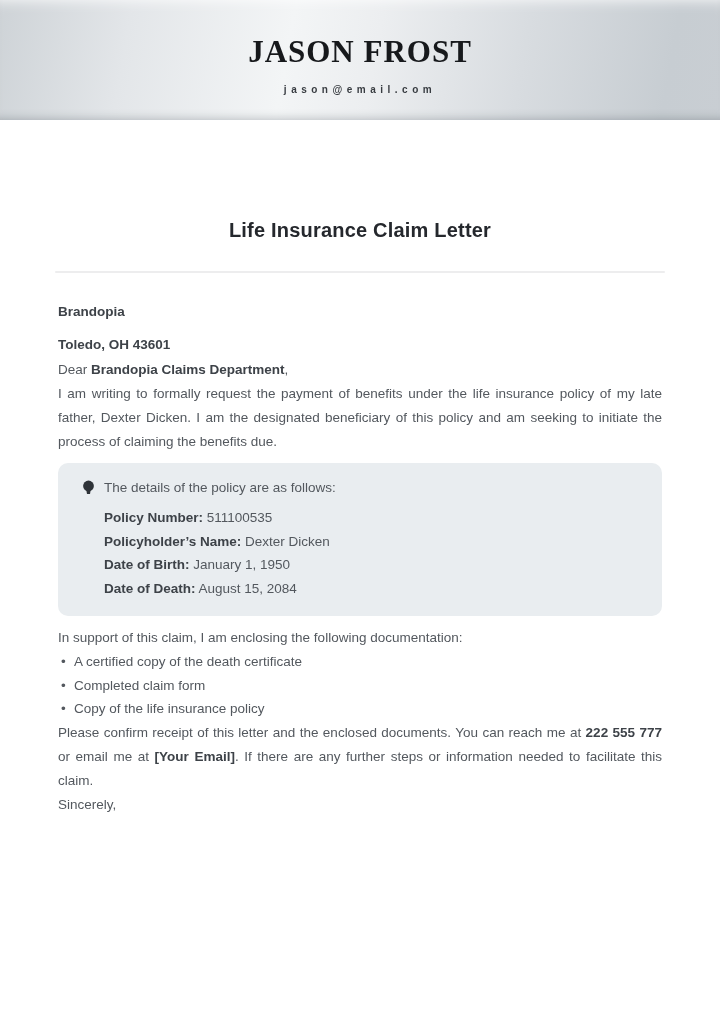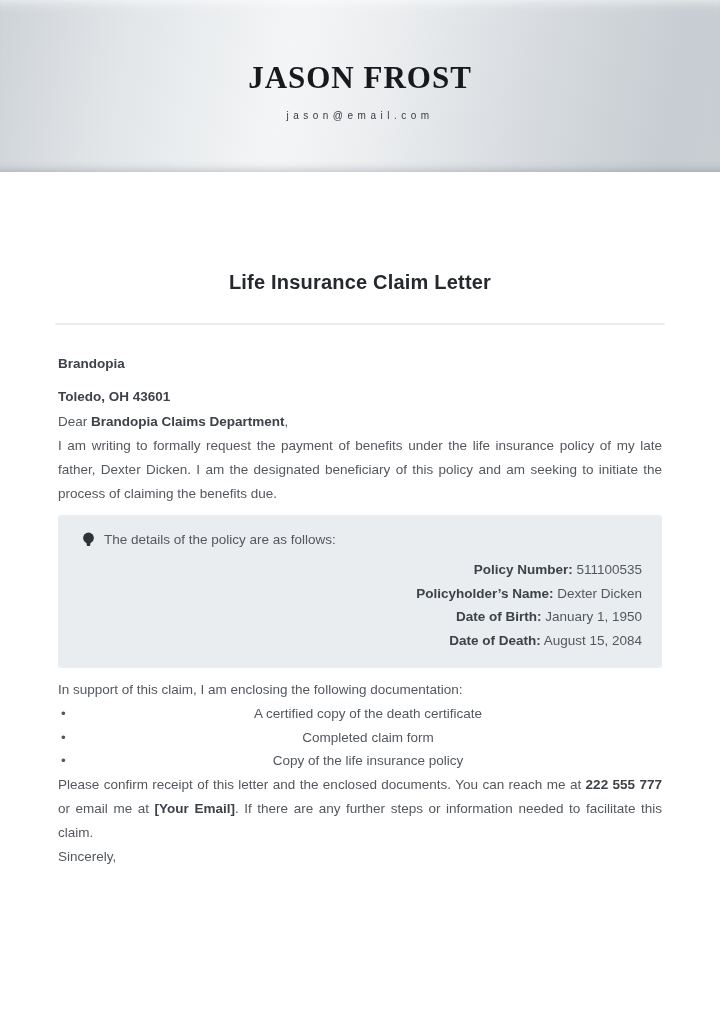--- a/index.html
+++ b/index.html
@@ -3,40 +3,40 @@
 <meta charset="utf-8">
 <style>
   * { margin: 0; padding: 0; box-sizing: border-box; }
   html, body { width: 720px; height: 1019px; overflow: hidden; }
   body {
     background: #ffffff;
     font-family: "Liberation Sans", sans-serif;
     color: #53585e;
   }
   .letterhead {
-    height: 172px;
+    height: 120px;
     background: linear-gradient(100deg, #ced3d7 0%, #e3e6e9 18%, #f3f5f6 40%, #eceef0 52%, #d8dce0 72%, #c7cdd2 92%, #c9ced3 100%);
     box-shadow: inset 0 -8px 10px -7px rgba(40,50,60,0.28), inset 0 10px 14px -10px rgba(255,255,255,0.9);
     display: flex;
     flex-direction: column;
     align-items: center;
     justify-content: center;
     padding-top: 8px;
   }
   .sender-name {
     font-family: "Liberation Serif", serif;
     font-weight: 700;
     font-size: 31px;
     letter-spacing: 1px;
     color: #17191c;
   }
   .sender-email {
     margin-top: 14px;
     font-size: 10px;
-    font-weight: 400;
+    font-weight: 700;
     letter-spacing: 4.5px;
     color: #383c41;
   }
   .page {
     padding: 0 58px;
   }
   .page-title {
     margin-top: 99px;
     text-align: center;
     font-size: 20px;
@@ -59,41 +59,40 @@
   }
   .addr-line { font-weight: 700; color: #3d4248; line-height: 25px; }
   .addr-gap { margin-top: 8px; }
   .salutation { line-height: 25px; color: #53585e; }
   .salutation b { color: #3d4248; }
   .para { text-align: justify; color: #53585e; }
   .policy-box {
     margin-top: 9px;
     margin-bottom: 10px;
     background: #e9edf0;
-    border-radius: 3px;
+    border-radius: 10px;
     padding: 13px 20px 16px 14px;
-    text-align: right;
   }
   .policy-head {
     display: flex;
     align-items: center;
   }
   .bulb {
     width: 32px;
     flex: 0 0 32px;
     display: flex;
     justify-content: center;
   }
   .policy-heading { color: #53585e; }
   .policy-rows { margin-left: 32px; margin-top: 6px; }
   .policy-row { line-height: 23.5px; }
   .policy-label { font-weight: 700; color: #3d4248; }
   .policy-value { color: #53585e; }
   .enclosure-list { list-style: none; margin: 0 0 0 2px; }
-  .enclosure-list li { position: relative; padding-left: 14px; line-height: 23.5px; text-align: center; }
+  .enclosure-list li { position: relative; padding-left: 14px; line-height: 23.5px; }
   .enclosure-list li::before {
     content: "\2022";
     position: absolute;
     left: 1px;
     color: #53585e;
   }
   .para b, .inline-bold { font-weight: 700; color: #3d4248; }
   .closing-line { margin-top: 0; }
 </style>
 </head>

